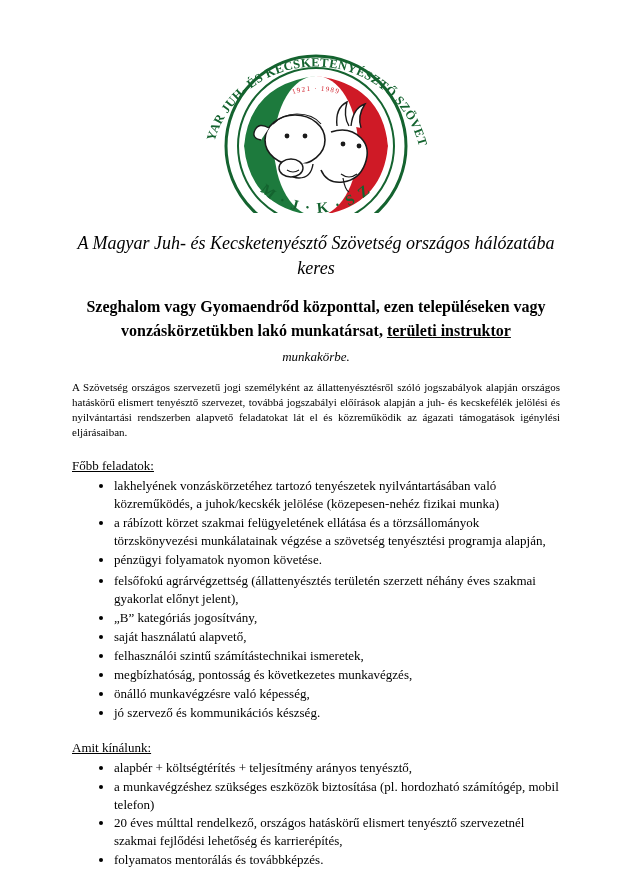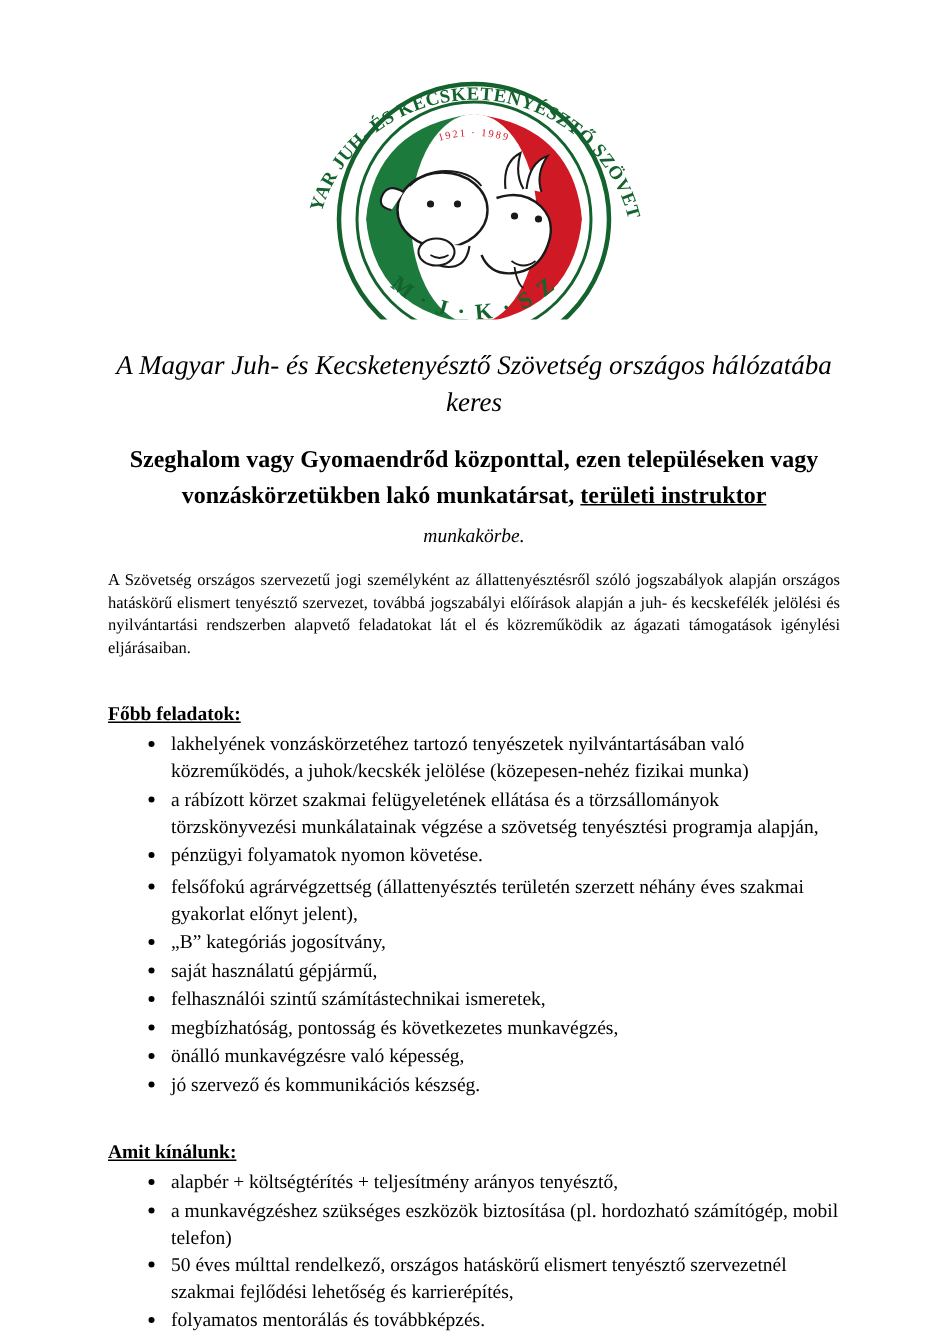--- a/index.html
+++ b/index.html
@@ -65,23 +65,23 @@
     margin-top: 7px;
   }
   .para {
     font-size: 11px;
     line-height: 1.38;
     margin-top: 15px;
     text-align: justify;
   }
   .sec-title {
     font-size: 13px;
-    font-weight: bold;
+    font-weight: normal;
     text-decoration: underline;
-    margin-top: 28px;
+    margin-top: 18px;
   }
   ul.bullets {
     margin: 3px 0 0 0;
     padding-left: 42px;
     list-style-type: disc;
   }
   ul.bullets li {
     font-size: 13px;
     line-height: 1.38;
     margin: 0 0 1px 0;
@@ -167,29 +167,29 @@
     <div class="sec-title">Főbb feladatok:</div>
     <ul class="bullets">
       <li>lakhelyének vonzáskörzetéhez tartozó tenyészetek nyilvántartásában való közreműködés, a juhok/kecskék jelölése (közepesen-nehéz fizikai munka)</li>
       <li>a rábízott körzet szakmai felügyeletének ellátása és a törzsállományok törzskönyvezési munkálatainak végzése a szövetség tenyésztési programja alapján,</li>
       <li>pénzügyi folyamatok nyomon követése.</li>
     </ul>
 
     <ul class="bullets">
       <li>felsőfokú agrárvégzettség (állattenyésztés területén szerzett néhány éves szakmai gyakorlat előnyt jelent),</li>
       <li>„B” kategóriás jogosítvány,</li>
-      <li>saját használatú gépjármű,</li>
+      <li>saját használatú alapvető,</li>
       <li>felhasználói szintű számítástechnikai ismeretek,</li>
       <li>megbízhatóság, pontosság és következetes munkavégzés,</li>
       <li>önálló munkavégzésre való képesség,</li>
       <li>jó szervező és kommunikációs készség.</li>
     </ul>
 
     <div class="sec-title">Amit kínálunk:</div>
     <ul class="bullets">
       <li>alapbér + költségtérítés + teljesítmény arányos tenyésztő,</li>
       <li>a munkavégzéshez szükséges eszközök biztosítása (pl. hordozható számítógép, mobil telefon)</li>
-      <li>50 éves múlttal rendelkező, országos hatáskörű elismert tenyésztő szervezetnél szakmai fejlődési lehetőség és karrierépítés,</li>
+      <li>20 éves múlttal rendelkező, országos hatáskörű elismert tenyésztő szervezetnél szakmai fejlődési lehetőség és karrierépítés,</li>
       <li>folyamatos mentorálás és továbbképzés.</li>
     </ul>
 
   </div>
 </div>
 
 </body></html>

